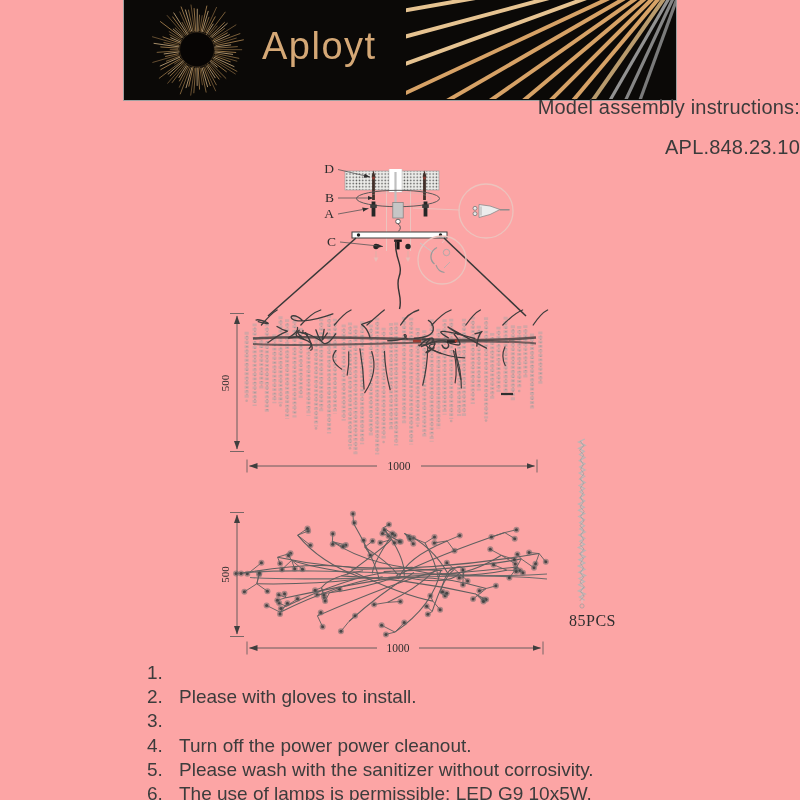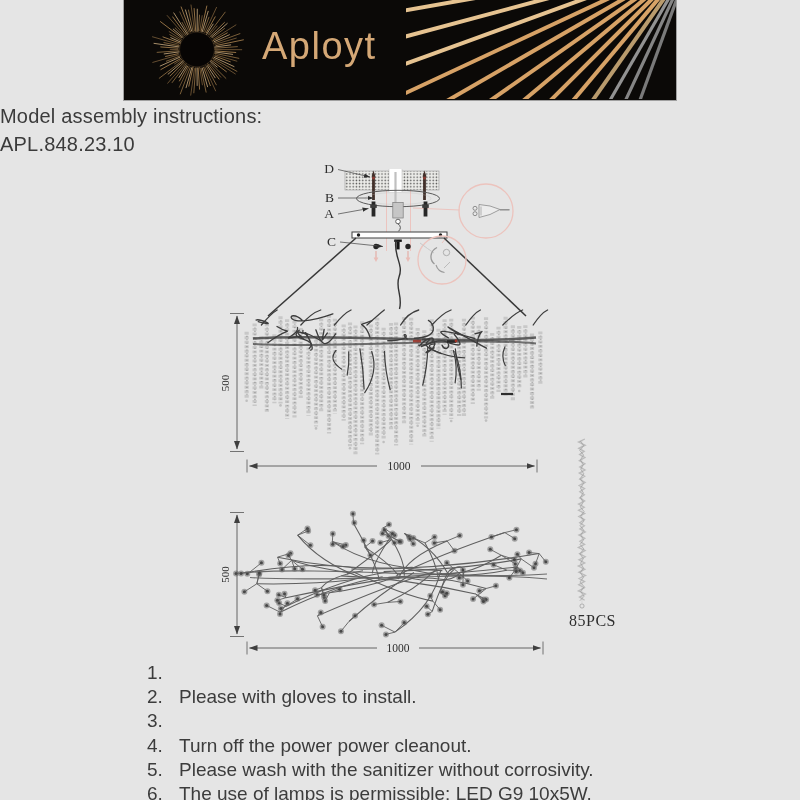--- a/index.html
+++ b/index.html
@@ -1,31 +1,31 @@
 <!DOCTYPE html>
 <html><head>
 <meta charset="utf-8">
 <style>
   html,body{margin:0;padding:0;}
   body{width:800px;height:800px;background:#ffffff;position:relative;overflow:hidden;
        font-family:"Liberation Sans",sans-serif;}
-  #page{position:absolute;inset:0;background:#e5e5e5;}
+  #page{position:absolute;inset:0;background:#fca5a5;}
 
   
   .banner{position:absolute;left:123px;top:0;width:554px;height:101px;background:#0b0907;
           border:1px solid #a0a0a0;border-top:none;box-sizing:border-box;overflow:hidden;}
   .logo-svg{position:absolute;left:0;top:0;}
   .brand{position:absolute;left:138px;top:27px;font-size:38px;font-weight:300;color:#d5a876;
          letter-spacing:1.5px;line-height:1;}
   .rays-svg{position:absolute;right:0;top:0;}
 
   
-  .titleblock{position:absolute;left:0;top:105px;width:100%;text-align:left;color:#3b3b3b;
+  .titleblock{position:absolute;left:0;top:96px;width:100%;text-align:right;color:#3b3b3b;
               font-size:20px;line-height:22px;letter-spacing:0.2px;}
-  .titleblock .model{margin-top:6px;}
+  .titleblock .model{margin-top:18px;}
 
   
   .drawing{position:absolute;left:0;top:0;}
   .drawing text{font-family:"Liberation Serif",serif;fill:#2e2e2e;}
   .dim-label{font-size:11px;}
   .dim-label-w{font-size:11.5px;}
   .part-label{font-size:13.5px;}
   .pcs-label{font-size:16px;letter-spacing:0.5px;fill:#1f1f1f;}
 
   

